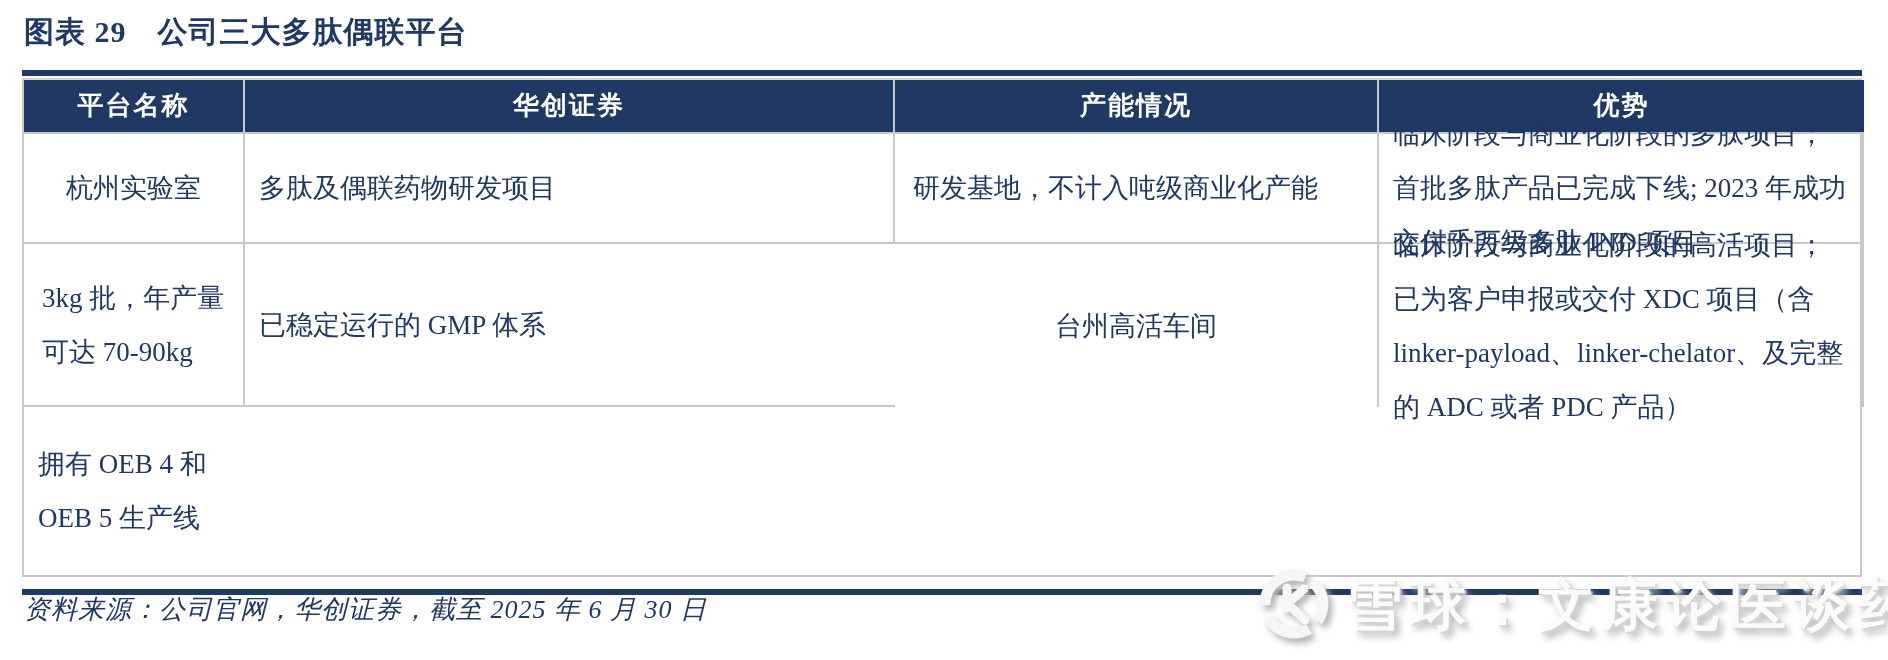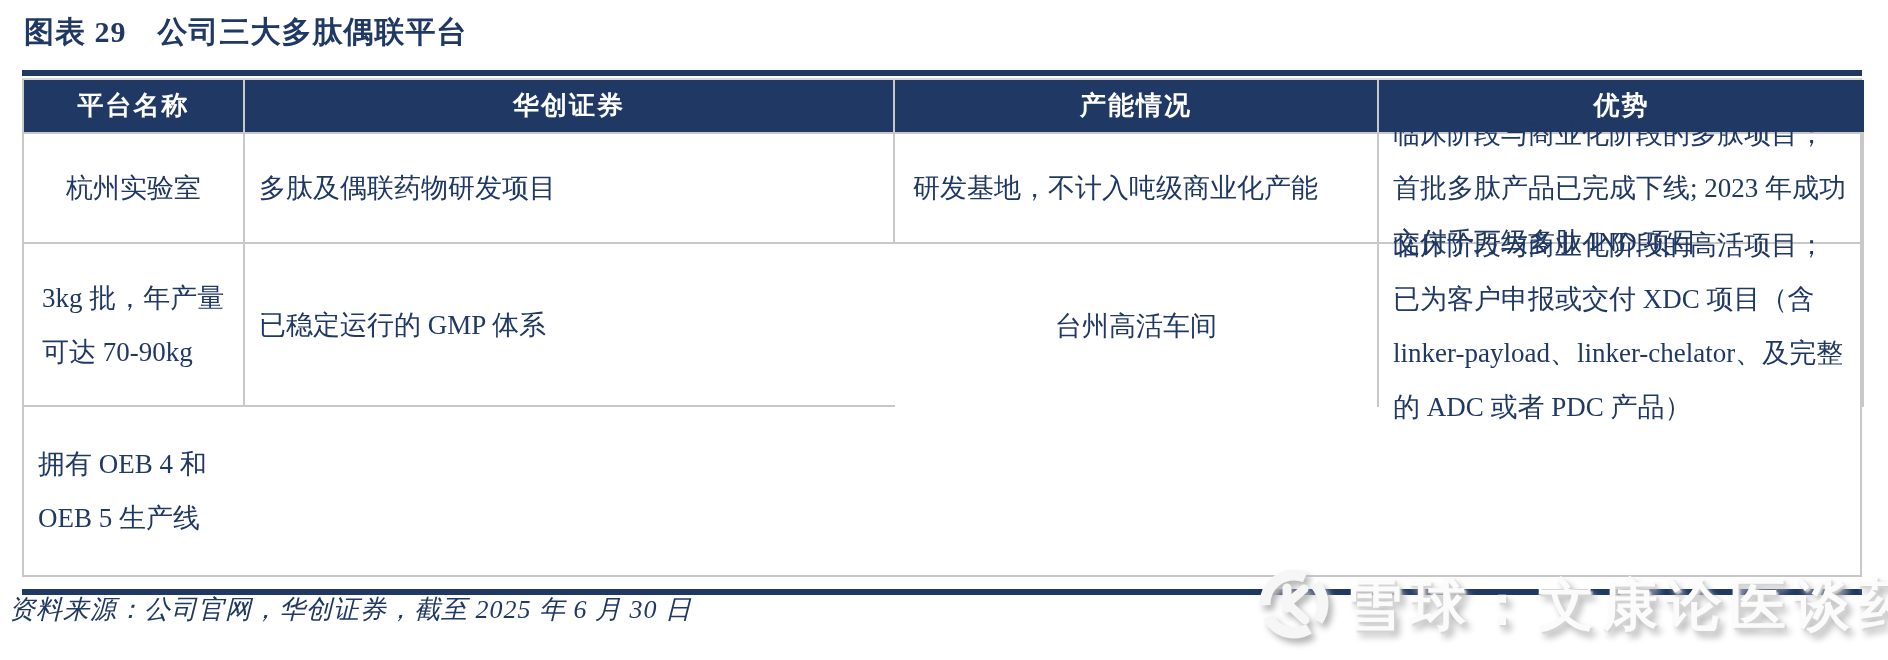--- a/index.html
+++ b/index.html
@@ -43,21 +43,21 @@
   .cell.last-row{border-bottom:none;}
   .cell.c-center{justify-content:center;text-align:right;padding:6px 8px;}
   .cell.c-cap{padding-left:18px;}
   .th{
     background:var(--navy,#1f3864);
     color:#ffffff;font-weight:bold;font-size:26px;
     justify-content:center;text-align:center;
     letter-spacing:2px;line-height:1.2;
   }
   .src-note{
-    position:absolute;left:9px;top:592px;
+    position:absolute;left:24px;top:592px;
     font-style:italic;font-size:26px;letter-spacing:1px;
     color:var(--navy,#1f3864);
   }
   .watermark{
     position:absolute;left:1256px;top:564px;height:84px;
     display:flex;align-items:center;gap:14px;z-index:5;
   }
   .wm-logo{
     filter:drop-shadow(4px 5px 3px var(--wm-shadow,#b5b5b5));
     flex:0 0 auto;

